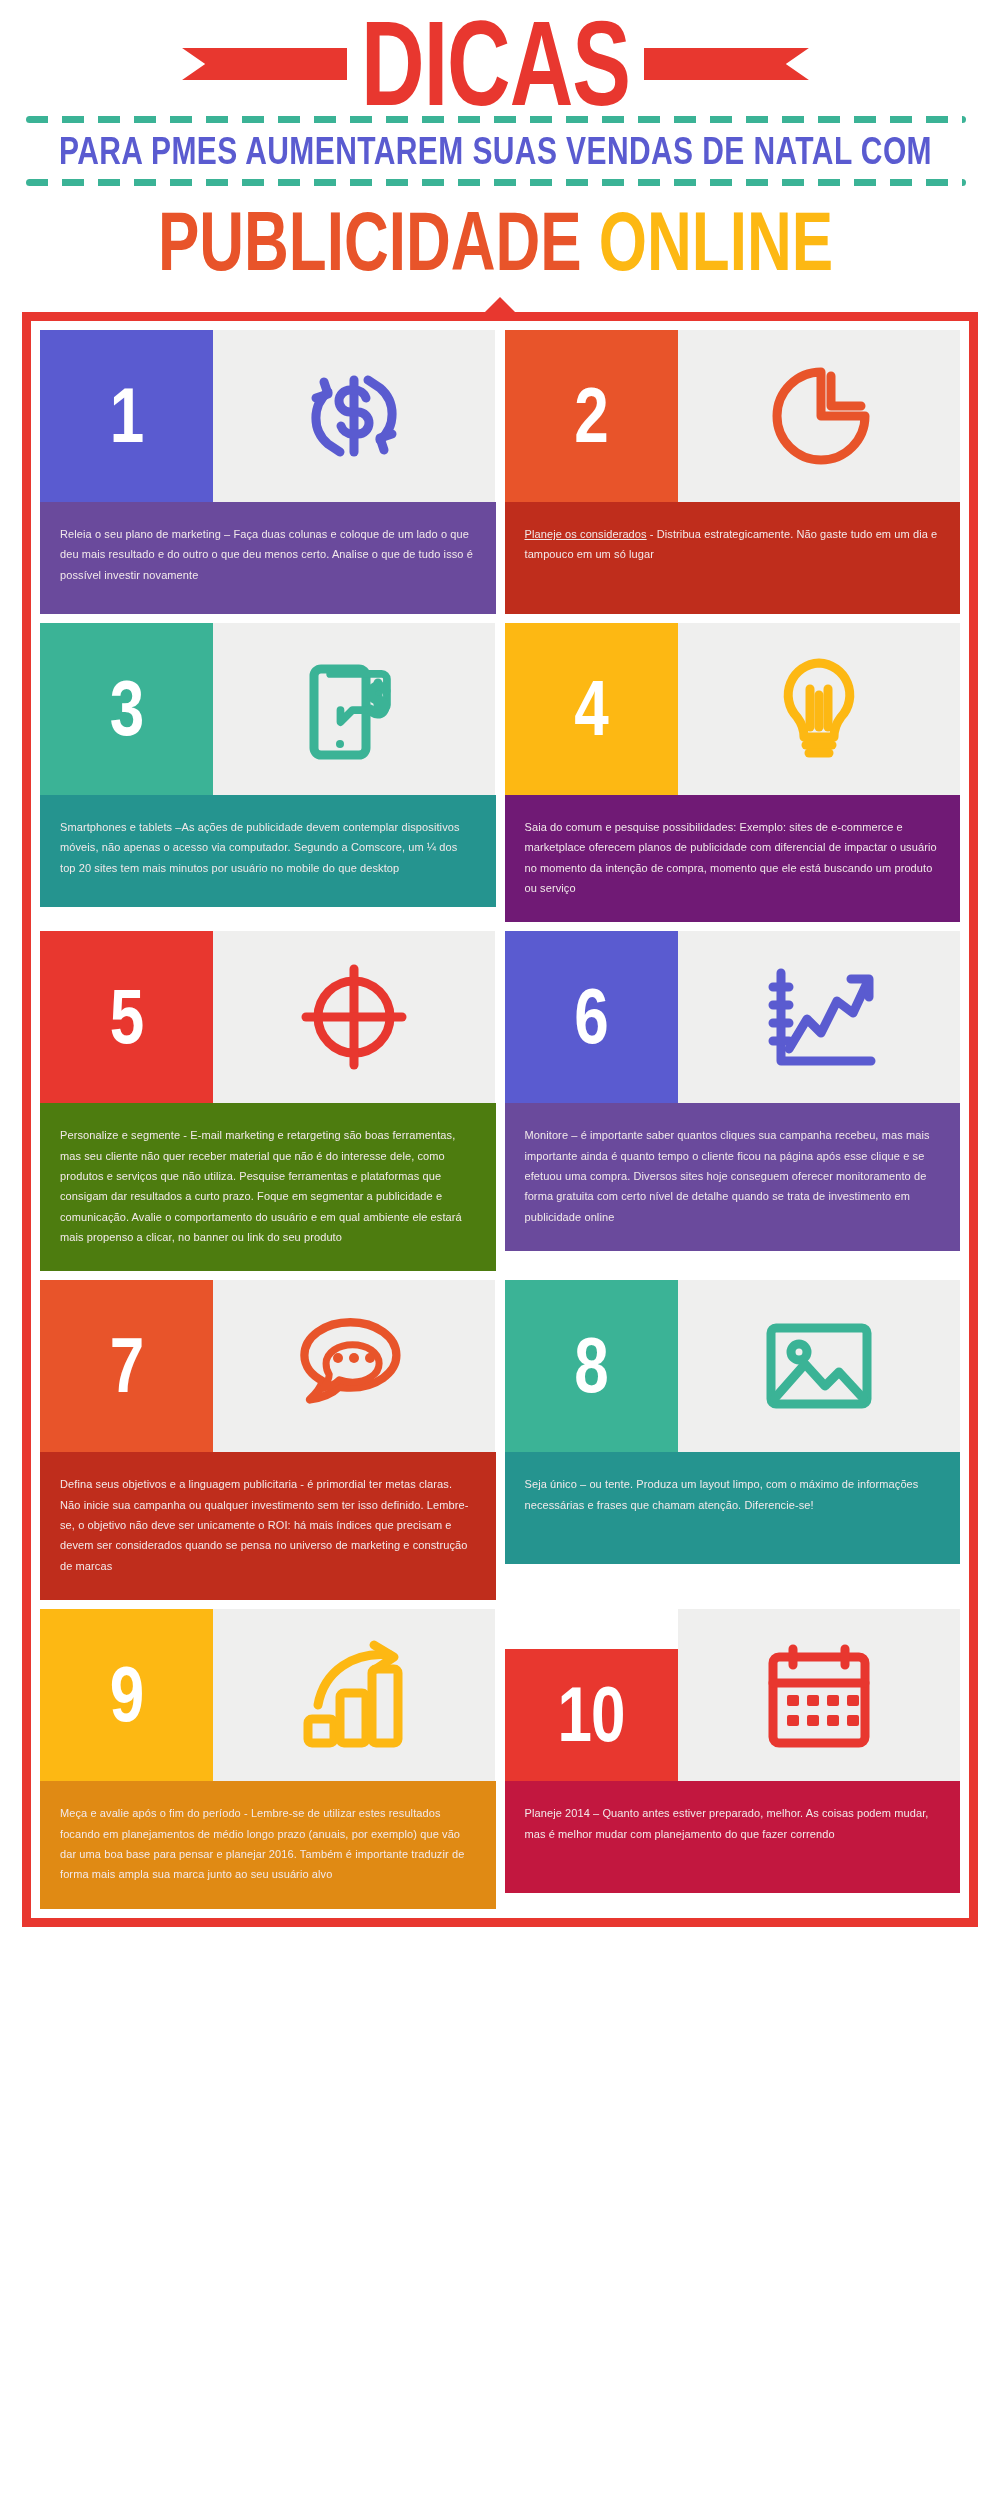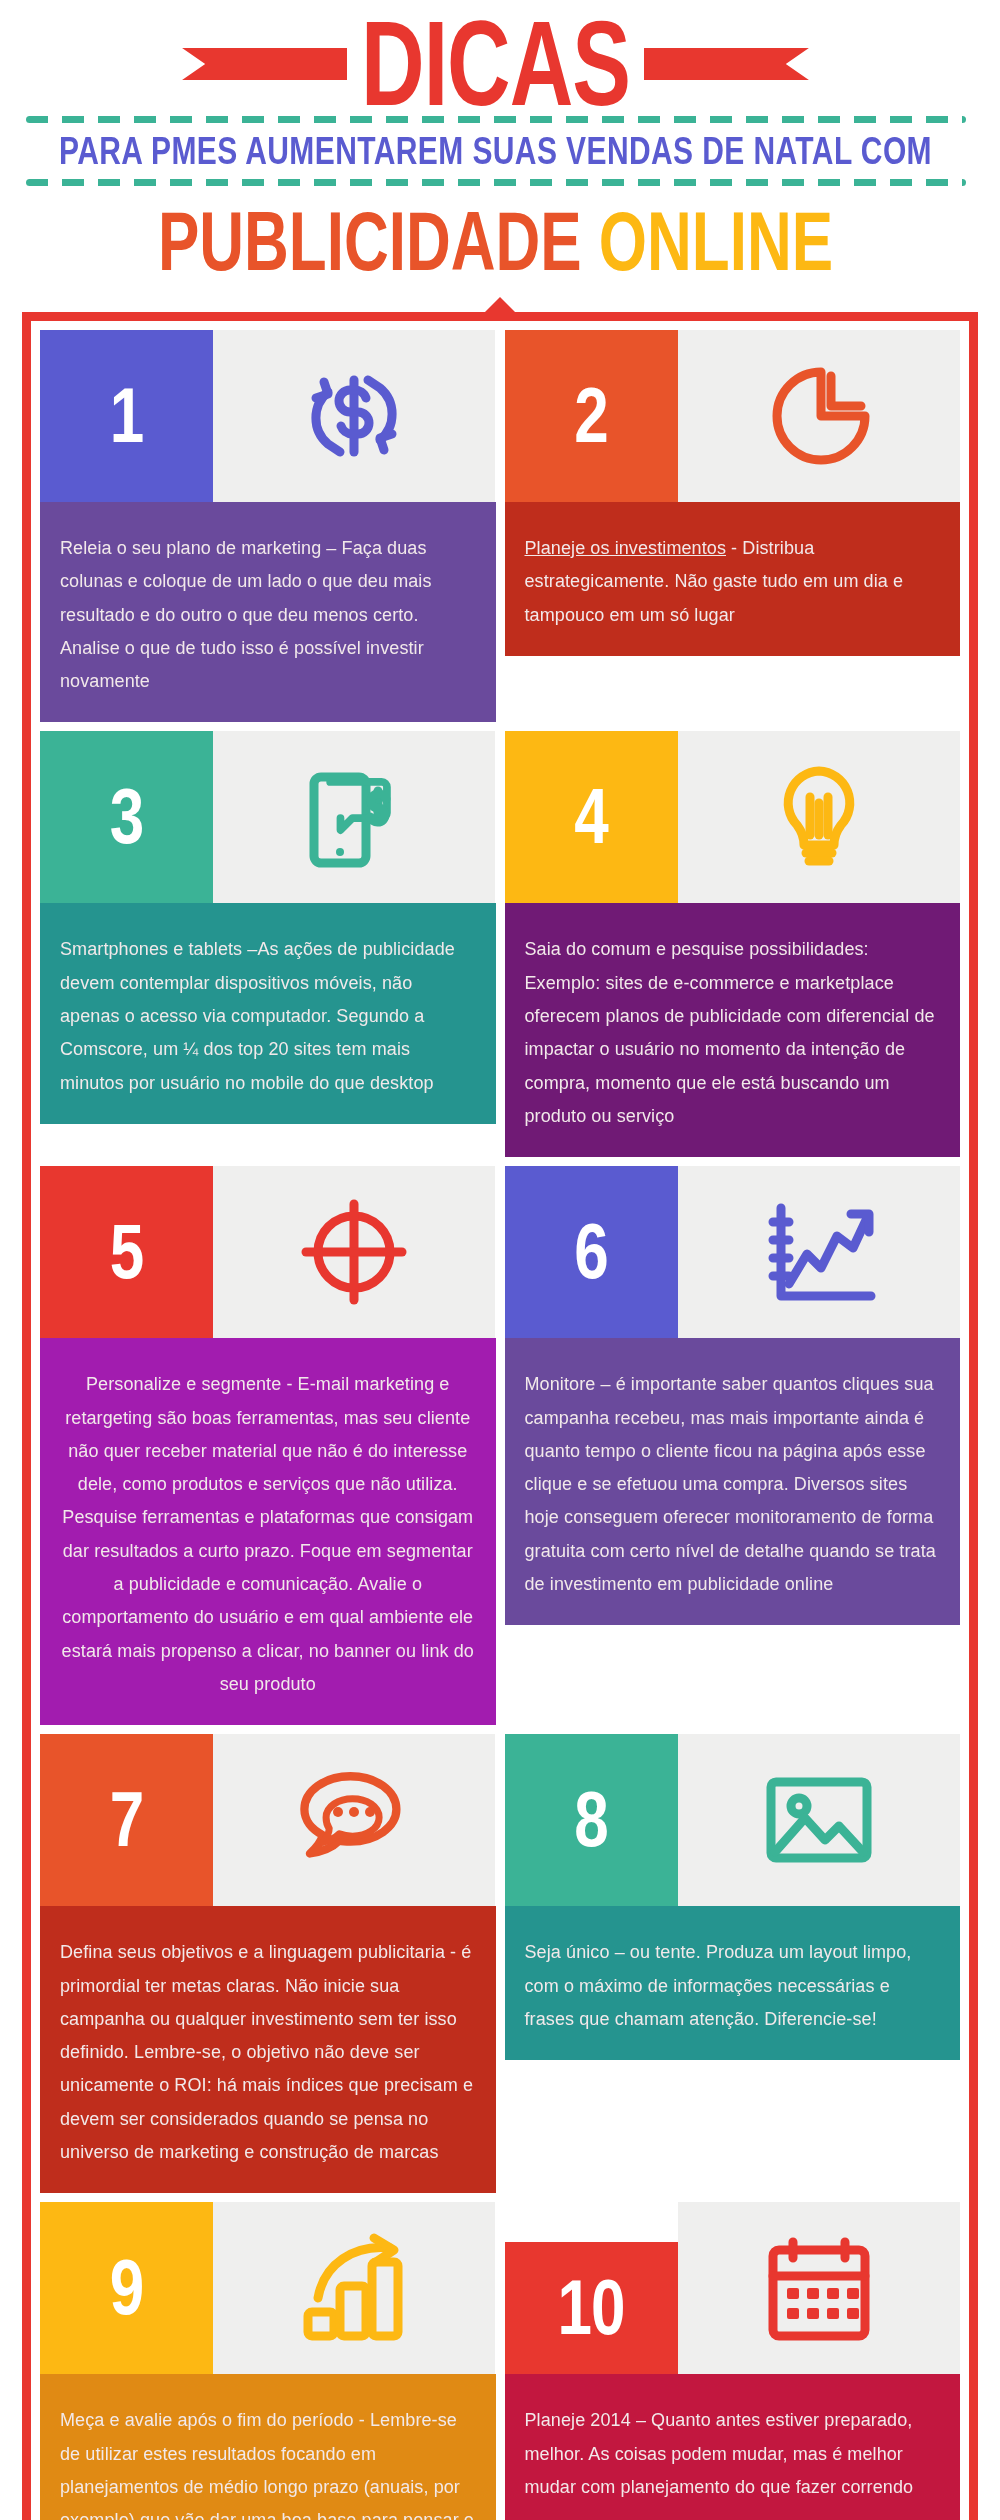--- a/index.html
+++ b/index.html
@@ -112,24 +112,23 @@
     background: #efefee;
     display: flex; align-items: center; justify-content: center;
   }
   .icon-panel svg { display: block; }
   .card-body {
     padding: 22px 20px 24px 20px;
     min-height: 112px;
   }
   .card-body p {
     color: #f2e9ea;
-    font-size: 18px;
+    font-size: 11px;
     line-height: 1.85;
     letter-spacing: 0.1px;
-    margin-top: 8px;
   }
   .card-body .u { text-decoration: underline; }
 
   
   .gap-col { width: 9px; background: #fff; }
   .row { display: flex; width: 100%; }
   .row + .row { margin-top: 9px; }
   .col { flex: 1; display: flex; flex-direction: column; }
 </style>
 </head>
@@ -187,21 +186,21 @@
                 <span class="num">2</span>
               </div>
               <div class="icon-panel">
                 <svg width="120" height="120" viewBox="0 0 120 120">
                   <path d="M62 60 L62 16 A44 44 0 1 0 106 60 Z" stroke="#e8542a" fill="none" stroke-width="9" stroke-linecap="round" stroke-linejoin="round"></path>
                   <path d="M72 20 L72 50 L102 50" stroke="#e8542a" fill="none" stroke-width="9" stroke-linecap="round" stroke-linejoin="round"></path>
                 </svg>
               </div>
             </div>
             <div class="card-body" style="background: rgb(191, 45, 28);">
-              <p><span class="u">Planeje os investimentos</span><span> - Distribua estrategicamente. Não gaste tudo em um dia e tampouco em um só lugar</span></p>
+              <p><span class="u">Planeje os considerados</span><span> - Distribua estrategicamente. Não gaste tudo em um dia e tampouco em um só lugar</span></p>
             </div>
           </div>
         </div>
         <div class="row">
           <div class="col">
             <div class="card-top">
               <div class="num-panel" style="background: rgb(59, 179, 150);">
                 <span class="num">3</span>
               </div>
               <div class="icon-panel">
@@ -247,21 +246,21 @@
                 <span class="num">5</span>
               </div>
               <div class="icon-panel">
                 <svg width="120" height="120" viewBox="0 0 120 120">
                   <circle cx="60" cy="60" r="36" stroke="#e8372f" fill="none" stroke-width="9" stroke-linecap="round" stroke-linejoin="round"></circle>
                   <path d="M60 12 L60 108" stroke="#e8372f" fill="none" stroke-width="9" stroke-linecap="round" stroke-linejoin="round"></path>
                   <path d="M12 60 L108 60" stroke="#e8372f" fill="none" stroke-width="9" stroke-linecap="round" stroke-linejoin="round"></path>
                 </svg>
               </div>
             </div>
-            <div class="card-body" style="background: #a21caf; text-align: center;">
+            <div class="card-body" style="background: #4d7c0f;">
               <p>Personalize e segmente - E-mail marketing e retargeting são boas ferramentas, mas seu cliente não quer receber material que não é do interesse dele, como produtos e serviços que não utiliza. Pesquise ferramentas e plataformas que consigam dar resultados a curto prazo. Foque em segmentar a publicidade e comunicação. Avalie o comportamento do usuário e em qual ambiente ele estará mais propenso a clicar, no banner ou link do seu produto</p>
             </div>
           </div>
           <div class="gap-col"></div>
           <div class="col">
             <div class="card-top">
               <div class="num-panel" style="background: rgb(90, 91, 208);">
                 <span class="num">6</span>
               </div>
               <div class="icon-panel">

